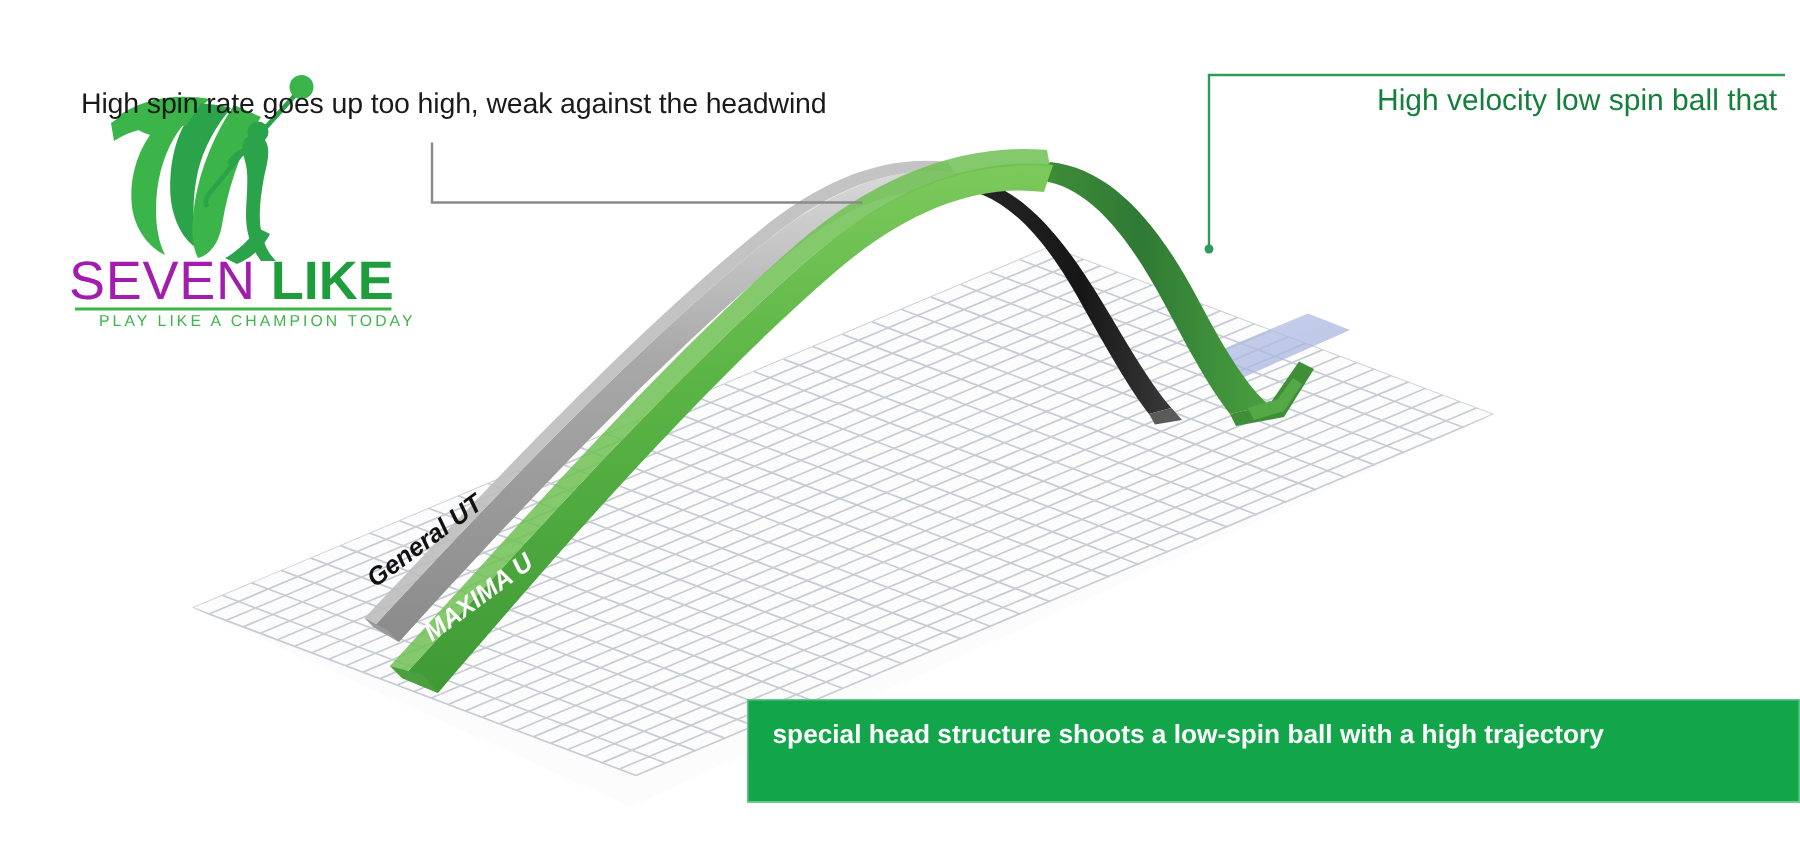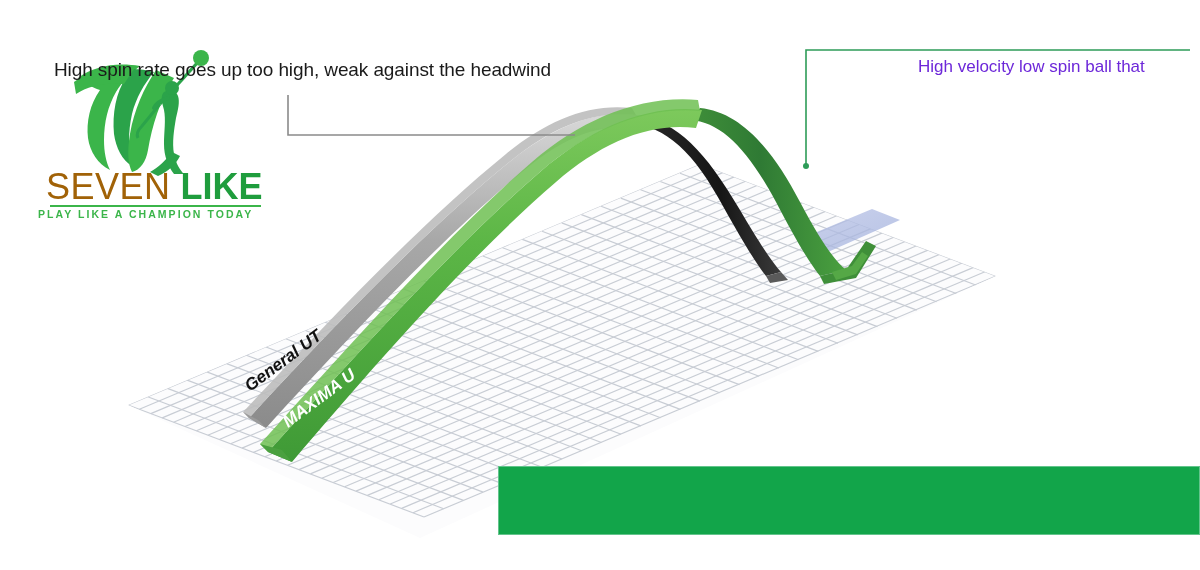--- a/index.html
+++ b/index.html
@@ -42,23 +42,23 @@
     z-index: 6;
     margin-left: 34px;
   }
 
   
   .right-note {
     position: absolute;
     left: 918px;
     top: 56px;
     width: 272px;
-    font-size: 17px;
+    font-size: 20px;
     line-height: 22px;
-    color: #6d28d9;
+    color: #15803d;
     z-index: 6;
   }
   .right-note .l2 { display: block; }
 
   
   .banner {
     position: absolute;
     left: 498px;
     top: 466px;
     width: 702px;
@@ -92,45 +92,45 @@
     position: absolute;
     left: 8px;
     top: 118px;
     width: 220px;
     height: 36px;
     font-size: 36px;
     letter-spacing: 0.5px;
     white-space: nowrap;
   }
   .logo-seven {
-    color: #a16207;
+    color: #a21caf;
     font-weight: normal;
   }
   .logo-golf {
     color: #1f9d3d;
     font-weight: bold;
     letter-spacing: 0px;
   }
   .logo-rule {
     position: absolute;
     left: 12px;
     top: 157px;
     width: 211px;
     height: 1.5px;
     background: #3bb54a;
   }
   .logo-tag {
     position: absolute;
-    left: 0;
+    left: 28px;
     top: 160px;
     width: 215px;
     font-size: 10.5px;
     letter-spacing: 2.05px;
     color: #3bb54a;
-    font-weight: bold;
+    font-weight: normal;
     white-space: nowrap;
   }
 
   
   .band-label {
     position: absolute;
     font-weight: bold;
     white-space: nowrap;
     z-index: 4;
     pointer-events: none;
@@ -309,20 +309,21 @@
 
   <div class="band-label" id="label-maxima">MAXIMA U</div>
 
   <div class="headline">High spin rate goes up too high, weak against the headwind</div>
 
   <div class="right-note">
     <span class="l1">High velocity low spin ball that</span>
   </div>
 
   <div class="banner">
+    <span>special head structure shoots a low-spin ball with a high trajectory</span>
   </div>
 
   <div class="logo">
     <svg class="logo-mark" viewBox="0 0 150 128" preserveAspectRatio="xMidYMid meet">
 
       <path d="M 14,30 C 30,18 52,14 76,18 C 66,26 58,34 52,44
                C 44,58 40,74 40,92 C 40,104 42,114 46,122
                C 34,116 26,104 24,90 C 22,74 26,56 36,42
                C 30,40 22,36 14,30 Z" fill="#3bb54a"></path>
       <path d="M 46,24 C 60,20 76,20 90,24 C 80,36 72,50 68,66

